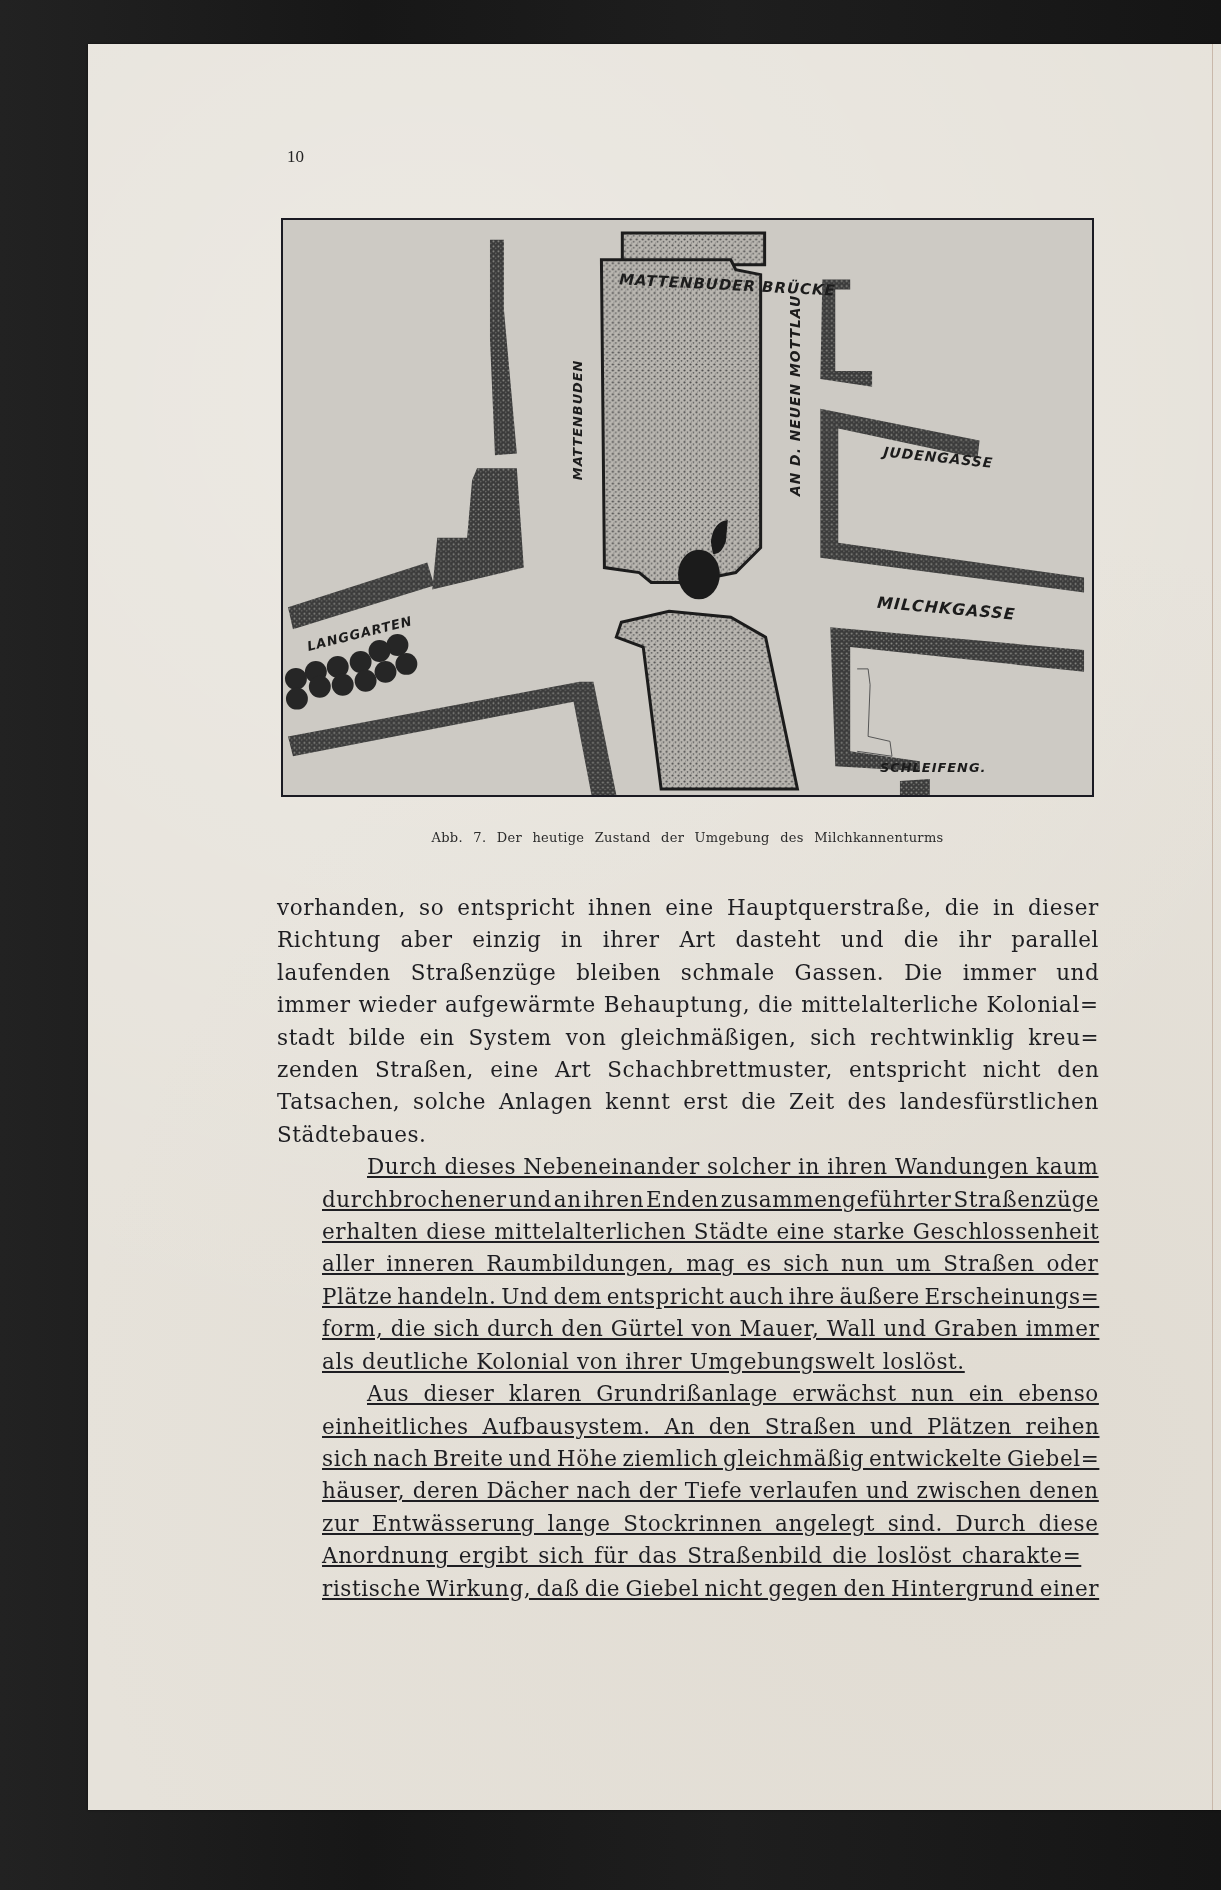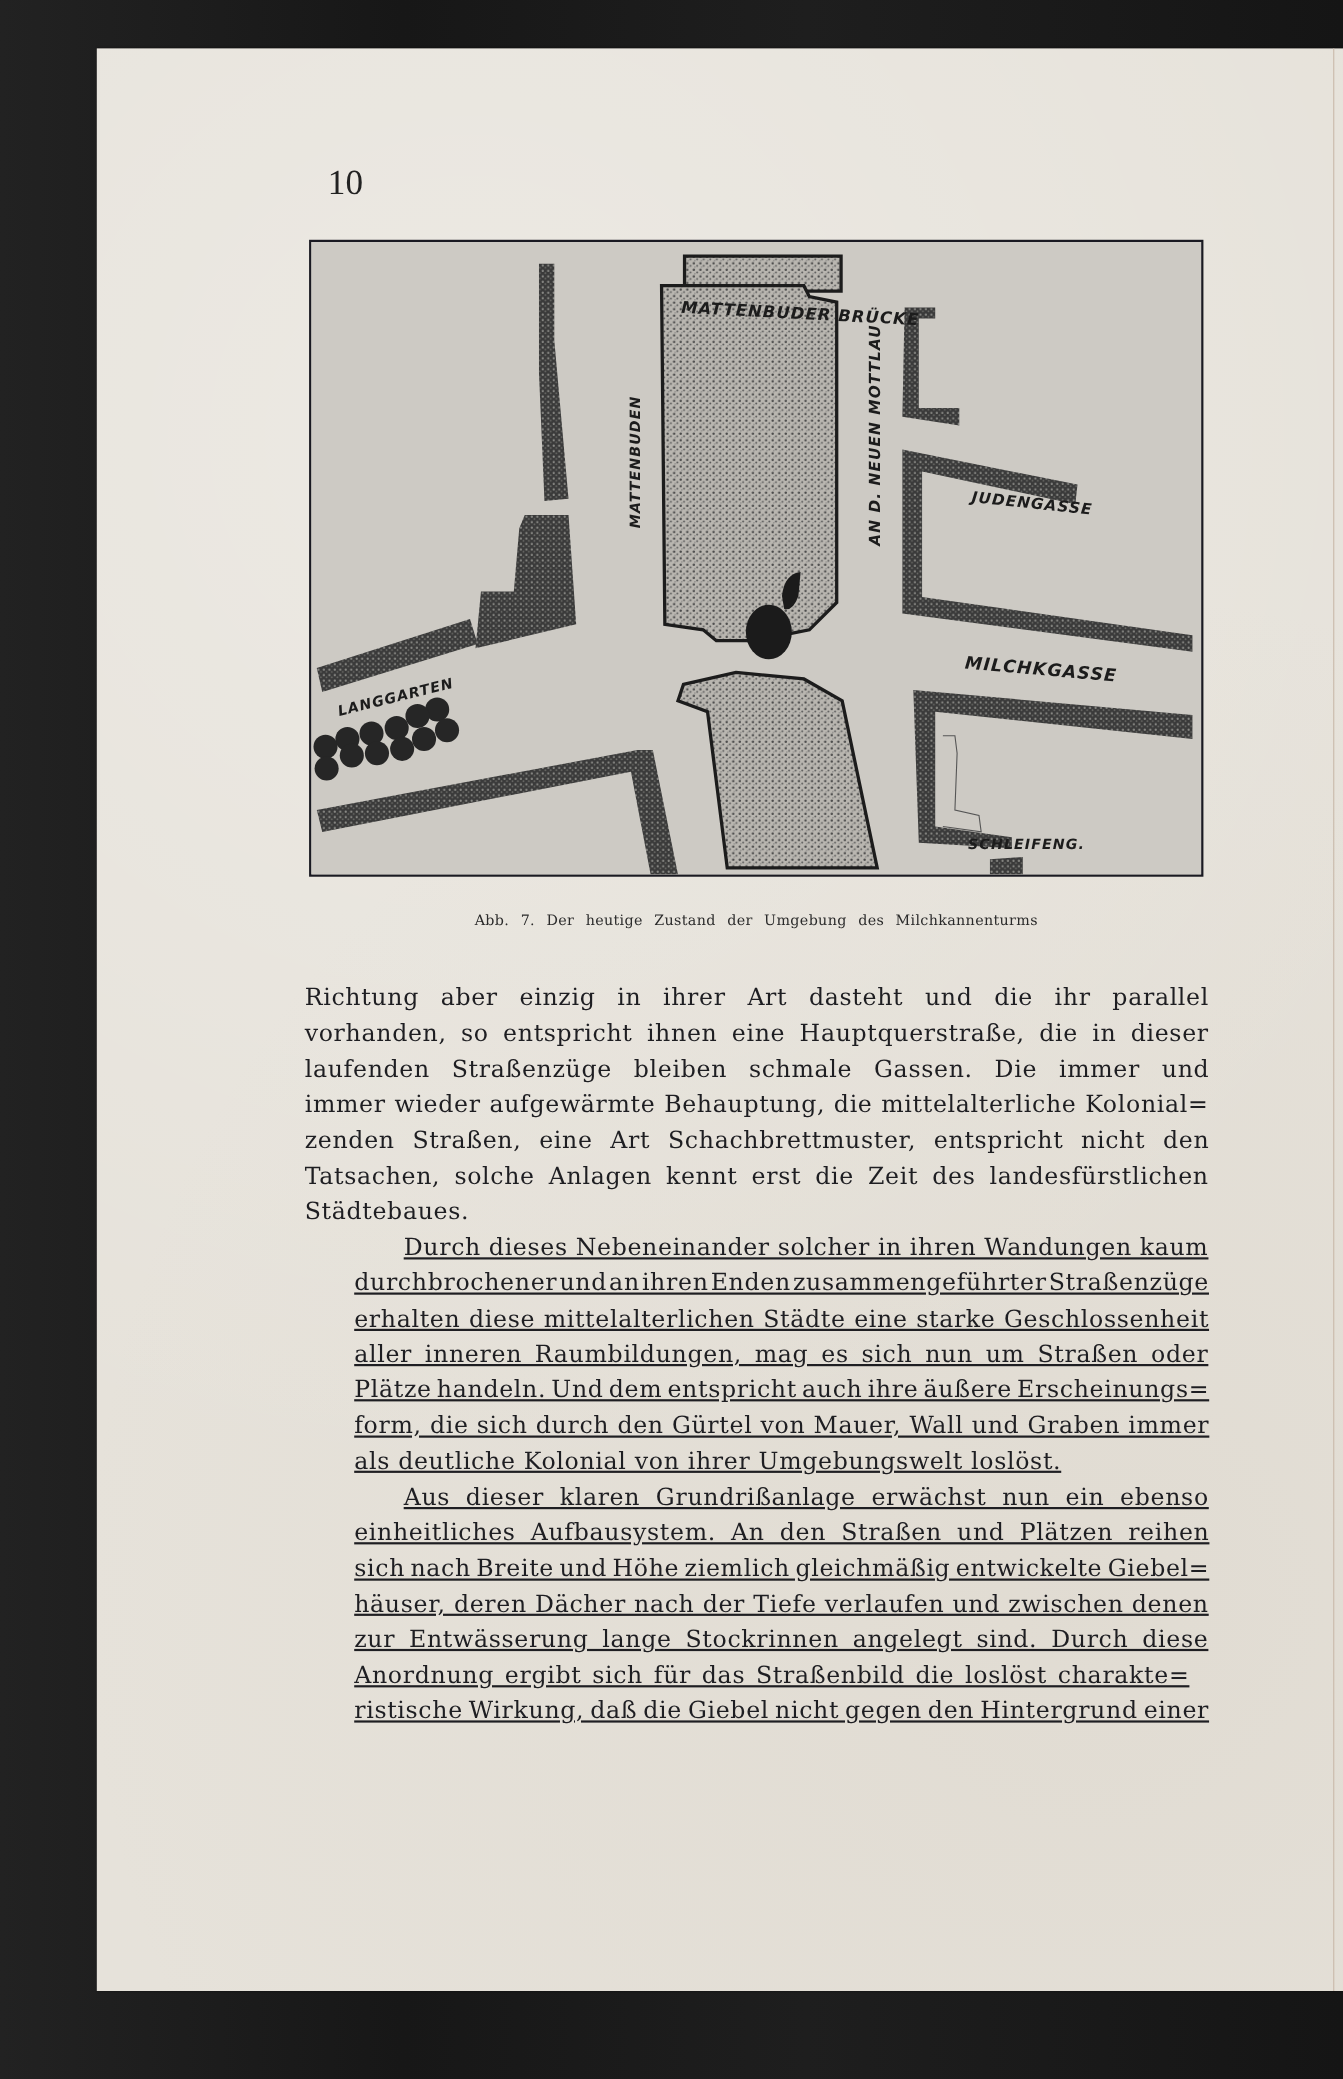--- a/index.html
+++ b/index.html
@@ -19,22 +19,22 @@
     background-image:
       radial-gradient(circle at 30% 20%, rgba(255,255,255,0.25), transparent 60%),
       radial-gradient(circle at 80% 80%, rgba(200,190,175,0.18), transparent 55%);
     box-shadow: 0 0 2px rgba(0,0,0,0.6);
   }
   .page-fold {
     position:absolute; right:8px; top:0; bottom:0; width:1px;
     background:#c9b8aa;
   }
   .page-number {
-    position:absolute; left:210px; top:103px;
-    font-family:"Liberation Serif", serif; font-size:32px; color:#222;
+    position:absolute; left:199px; top:103px;
+    font-family:"Liberation Serif", serif; font-size:17px; color:#222;
   }
   .figure {
     position:absolute; left:193px; top:174px; width:813px; height:579px;
     border:2px solid #1a1a22; box-sizing:border-box;
     background:#cfccc6;
   }
   .figure svg { position:absolute; left:0; top:0; width:100%; height:100%; }
   .map-label {
     font-family:"DejaVu Sans", sans-serif; font-style:italic; font-weight:bold;
     fill:#1c1c1c; letter-spacing:1px;
@@ -128,24 +128,25 @@
       <text class="map-label" x="597" y="395" font-size="16" transform="rotate(5 650 390)">MILCHKGASSE</text>
       <text class="map-label" x="22" y="425" font-size="13" transform="rotate(-14 60 415)">LANGGARTEN</text>
       <text class="map-label" x="600" y="556" font-size="13">SCHLEIFENG.</text>
     </svg>
   </div>
 
   <div class="caption">Abb. 7.  Der heutige Zustand der Umgebung des Milchkannenturms</div>
 
   <div class="body-text">
     <p>
+      <span class="line" style="text-align-last: left; display: block; word-spacing: 5.625px;">vorhanden, so entspricht ihnen eine Hauptquerstraße, die in dieser</span>
       <span class="line" style="text-align-last: left; display: block; word-spacing: 12.3px;">Richtung aber einzig in ihrer Art dasteht und die ihr parallel</span>
-      <span class="line" style="text-align-last: left; display: block; word-spacing: 5.625px;">vorhanden, so entspricht ihnen eine Hauptquerstraße, die in dieser</span>
       <span class="line" style="text-align-last: left; display: block; word-spacing: 12.4286px;">laufenden Straßenzüge bleiben schmale Gassen. Die immer und</span>
       <span class="line" style="text-align-last: left; display: block; word-spacing: 0.5px;">immer wieder aufgewärmte Behauptung, die mittelalterliche Kolonial=</span>
+      <span class="line" style="text-align-last: left; display: block; word-spacing: 6.375px;">stadt bilde ein System von gleichmäßigen, sich rechtwinklig kreu=</span>
       <span class="line" style="text-align-last: left; display: block; word-spacing: 8.71429px;">zenden Straßen, eine Art Schachbrettmuster, entspricht nicht den</span>
       <span class="line" style="text-align-last: left; display: block; word-spacing: 5.375px;">Tatsachen, solche Anlagen kennt erst die Zeit des landesfürstlichen</span>
       <span class="line last">Städtebaues.</span>
     </p>
     <p class="indent">
       <span class="line" style="padding-left: 45px; text-align-last: left; display: block; word-spacing: -0.285714px;">Durch dieses Nebeneinander solcher in ihren Wandungen kaum</span>
       <span class="line" style="text-align-last: left; display: block; word-spacing: -5.5px;">durchbrochener und an ihren Enden zusammengeführter Straßenzüge</span>
       <span class="line" style="text-align-last: left; display: block; word-spacing: 0.333333px;">erhalten diese mittelalterlichen Städte eine starke Geschlossenheit</span>
       <span class="line" style="text-align-last: left; display: block; word-spacing: 4.22222px;">aller inneren Raumbildungen, mag es sich nun um Straßen oder</span>
       <span class="line" style="text-align-last: left; display: block; word-spacing: -2.75px;">Plätze handeln. Und dem entspricht auch ihre äußere Erscheinungs=</span>

